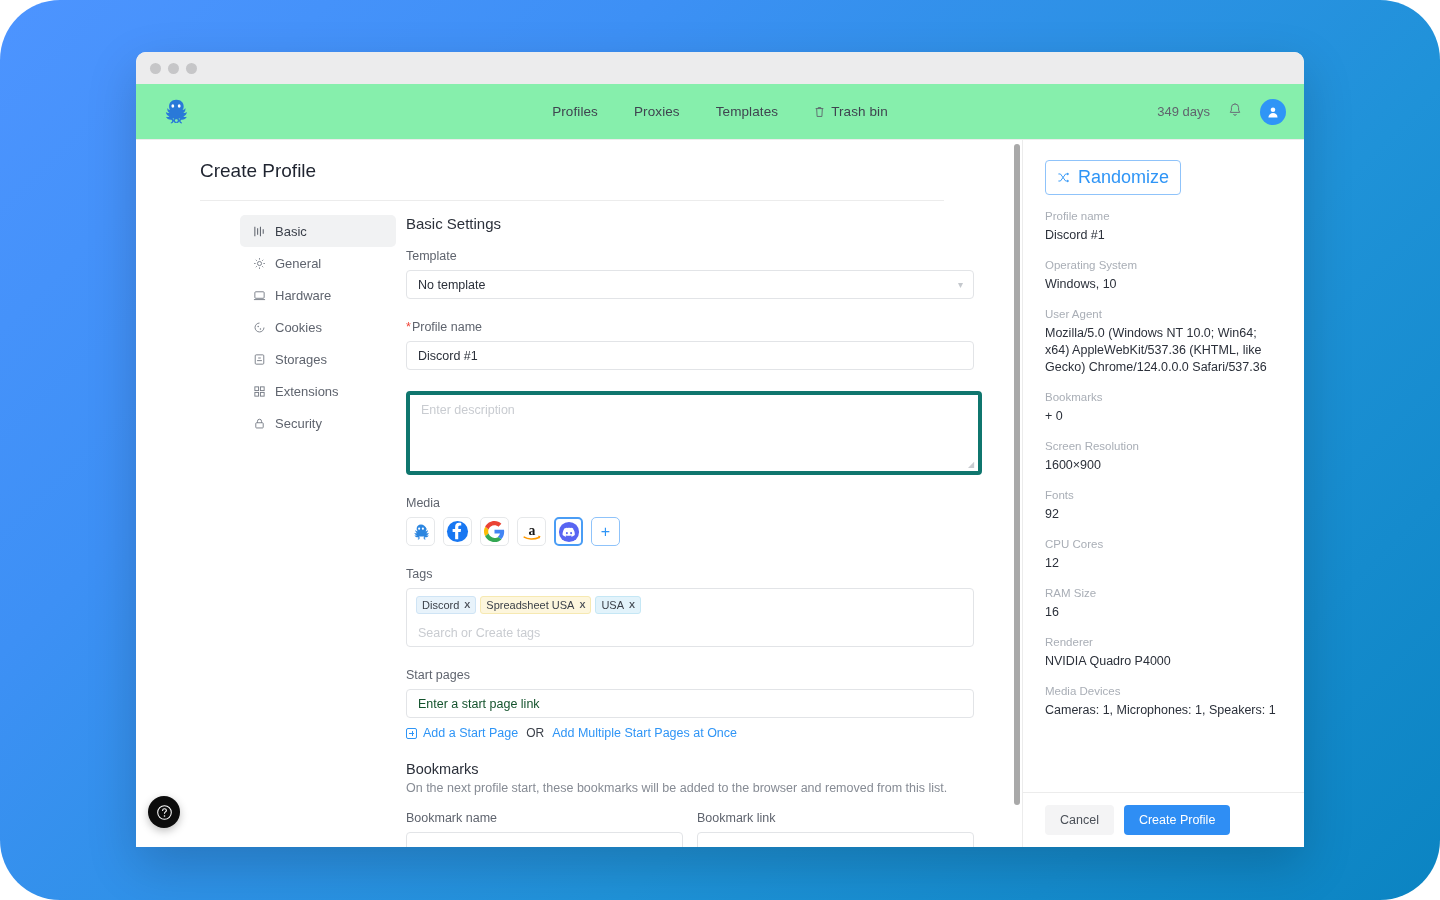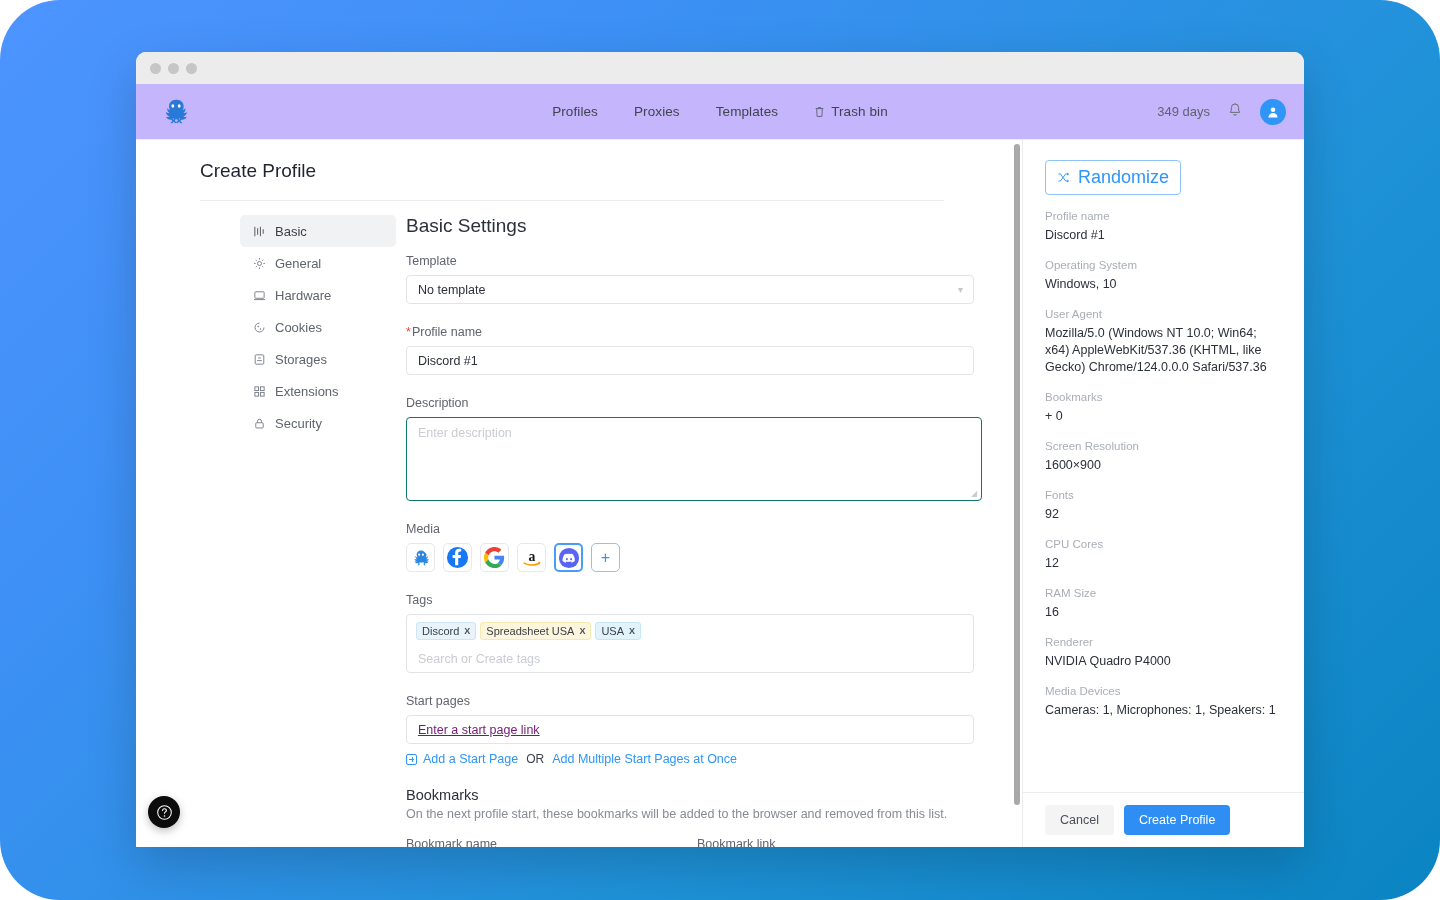--- a/index.html
+++ b/index.html
@@ -37,21 +37,21 @@
     gap: 7px;
   }
   .dot { width: 11px; height: 11px; border-radius: 50%; background: #c6c6c8; }
 
   
   #topnav {
     height: 56px;
     border-bottom: 1px solid #ececec;
     display: flex; align-items: center;
     position: relative;
-    background: #c4b5fd;
+    background: #86efac;
   }
   #logo-wrap {
     width: 64px; display: flex; justify-content: center; align-items: center;
     margin-left: 8px;
   }
   #nav-center {
     position: absolute; left: 0; right: 0;
     display: flex; justify-content: center; align-items: center;
     gap: 36px;
     pointer-events: none;
@@ -103,39 +103,39 @@
     font-size: 13px; color: #5f646e;
     cursor: pointer;
     margin-bottom: 0px;
     margin-left: 40px;
   }
   .side-item.active { background: #f1f2f3; color: #3a3f49; }
   .side-item .si { width: 14px; height: 14px; display:flex; align-items:center; justify-content:center; color: #777c86; flex:none;}
 
   
   #form { width: 568px; margin-left: 10px; }
-  .sec-title { font-size: 19px; color: #2b303a; margin-bottom: 17px; }
+  .sec-title { font-size: 15px; color: #2b303a; margin-bottom: 17px; }
   .flabel { font-size: 12.5px; color: #5f646e; margin-bottom: 7px; }
   .flabel .req { color: #f04134; margin-right: 1px; }
   .finput {
     width: 568px; height: 29px;
     border: 1px solid #e2e4e7; border-radius: 4px;
     background: #fff;
     font-size: 12.5px; color: #2b303a;
     padding: 0 11px;
     display: flex; align-items: center;
     position: relative;
   }
-  .finput.ph { color: #701a75; text-decoration: underline; }
+  .finput.ph { color: #14532d; }
   .chev {
     position: absolute; right: 10px; color: #c4c8cd; font-size: 10px;
   }
   .fta {
     width: 576px; height: 84px;
-    border: 1px solid #0f766e; border-radius: 4px;
+    border: 4px solid #0f766e; border-radius: 4px;
     background: #fff; padding: 8px 11px;
     font-size: 12.5px; color: #c9ccd1;
     position: relative;
   }
   .resize-grip {
     position: absolute; right: 2px; bottom: 2px; width: 8px; height: 8px;
     color: #c9ccd1; font-size: 8px; line-height: 8px;
   }
   .gap { height: 21px; }
 
@@ -392,21 +392,20 @@
 
             <div class="flabel">
               <span class="req">*</span><span>Profile name</span>
             </div>
             <div class="finput">
               <span>Discord #1</span>
             </div>
 
             <div class="gap"></div>
 
-            <div class="flabel">Description</div>
             <div class="fta">
               <span>Enter description</span>
               <span class="resize-grip">◢</span>
             </div>
 
             <div class="gap"></div>
 
             <div class="flabel">Media</div>
             <div id="icon-row">
 

